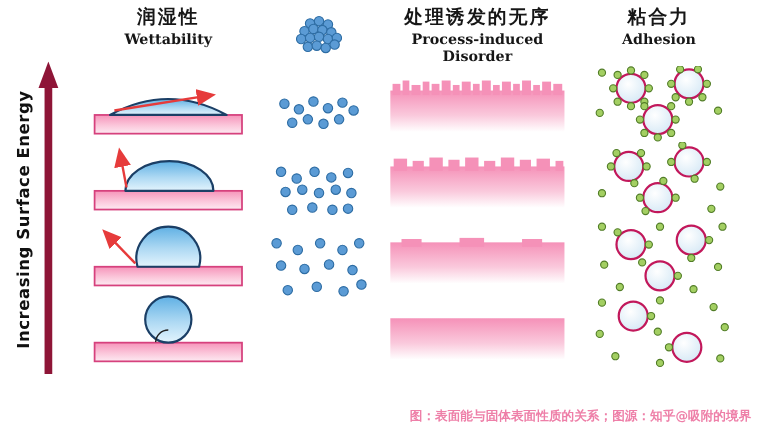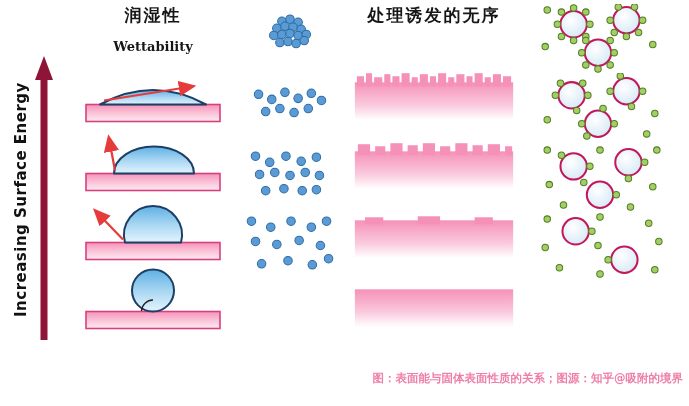--- a/index.html
+++ b/index.html
@@ -13,21 +13,21 @@
                 font-size:15px; color:#111; letter-spacing:.5px; height:100%;
                 display:flex; align-items:center; justify-content:center; }
 
   
   .grid { position:absolute; left:78px; top:4px; display:grid;
           grid-template-columns:150px 98px 168px 138px; column-gap:12px; }
   .col { display:flex; flex-direction:column; }
   .hdr { height:56px; text-align:center; }
   .cn  { font-size:17px; font-weight:bold; color:#161616; letter-spacing:2px; }
   .en  { font-family:"DejaVu Serif", serif; font-weight:bold; font-size:13px;
-         color:#161616; line-height:1.12; margin-top:13px; }
+         color:#161616; line-height:1.12; margin-top:3px; }
   .en.narrow { max-width:132px; margin-left:auto; margin-right:auto; }
   .cell { height:69px; }
   .cell svg { width:100%; height:100%; display:block; }
 
   
   svg .surf   { fill:url(#gSurf); stroke:var(--surface-border,#d6417d); stroke-width:1.6; }
   svg .drop   { fill:url(#gDrop); stroke:var(--droplet-outline,#1b3f66); stroke-width:2; stroke-linejoin:round; }
   svg .tang   { stroke:var(--tangent-red,#e63b3b); stroke-width:2.2; fill:none; }
   svg .bdot   { fill:var(--cohesion-dot,#5b9bd5); stroke:#2e6da4; stroke-width:1; }
   svg .disbase{ fill:url(#gDis); }
@@ -193,20 +193,21 @@
               <circle class="bdot" cx="68" cy="53" r="4.2"></circle>
               <circle class="bdot" cx="84" cy="47" r="4.2"></circle>
           </g>
         </svg>
       </div>
     </div>
 
     <div class="col">
       <div class="hdr">
         <div class="cn">处理诱发的无序</div>
+        <div class="en narrow">Process-induced Disorder</div>
       </div>
       <div class="cell">
         <svg viewBox="0 0 160 68">
           <rect class="disbase" x="2" y="22" width="156" height="37"></rect>
           <g>
             <rect class="tooth" x="4" y="16" width="7" height="10"></rect>
               <rect class="tooth" x="13" y="13" width="6" height="13"></rect>
               <rect class="tooth" x="21" y="17" width="8" height="9"></rect>
             <rect class="tooth" x="31" y="14" width="6" height="12"></rect>
               <rect class="tooth" x="39" y="16" width="7" height="10"></rect>
@@ -253,20 +254,24 @@
         </svg>
       </div>
       <div class="cell">
         <svg viewBox="0 0 160 68">
           <rect class="disbase" x="2" y="22" width="156" height="37"></rect>
         </svg>
       </div>
     </div>
 
     <div class="col">
+      <div class="hdr">
+        <div class="cn">粘合力</div>
+        <div class="en">Adhesion</div>
+      </div>
       <div class="cell">
         <svg viewBox="0 0 130 68">
           <g>
             <circle class="sphere" cx="40" cy="20" r="13"></circle>
               <circle class="sphere" cx="92" cy="16" r="13"></circle>
               <circle class="sphere" cx="64" cy="48" r="13"></circle>
           </g>
           <g>
             <circle class="gdot" cx="56" cy="20" r="3.2"></circle>
               <circle class="gdot" cx="52" cy="32" r="3.2"></circle>

